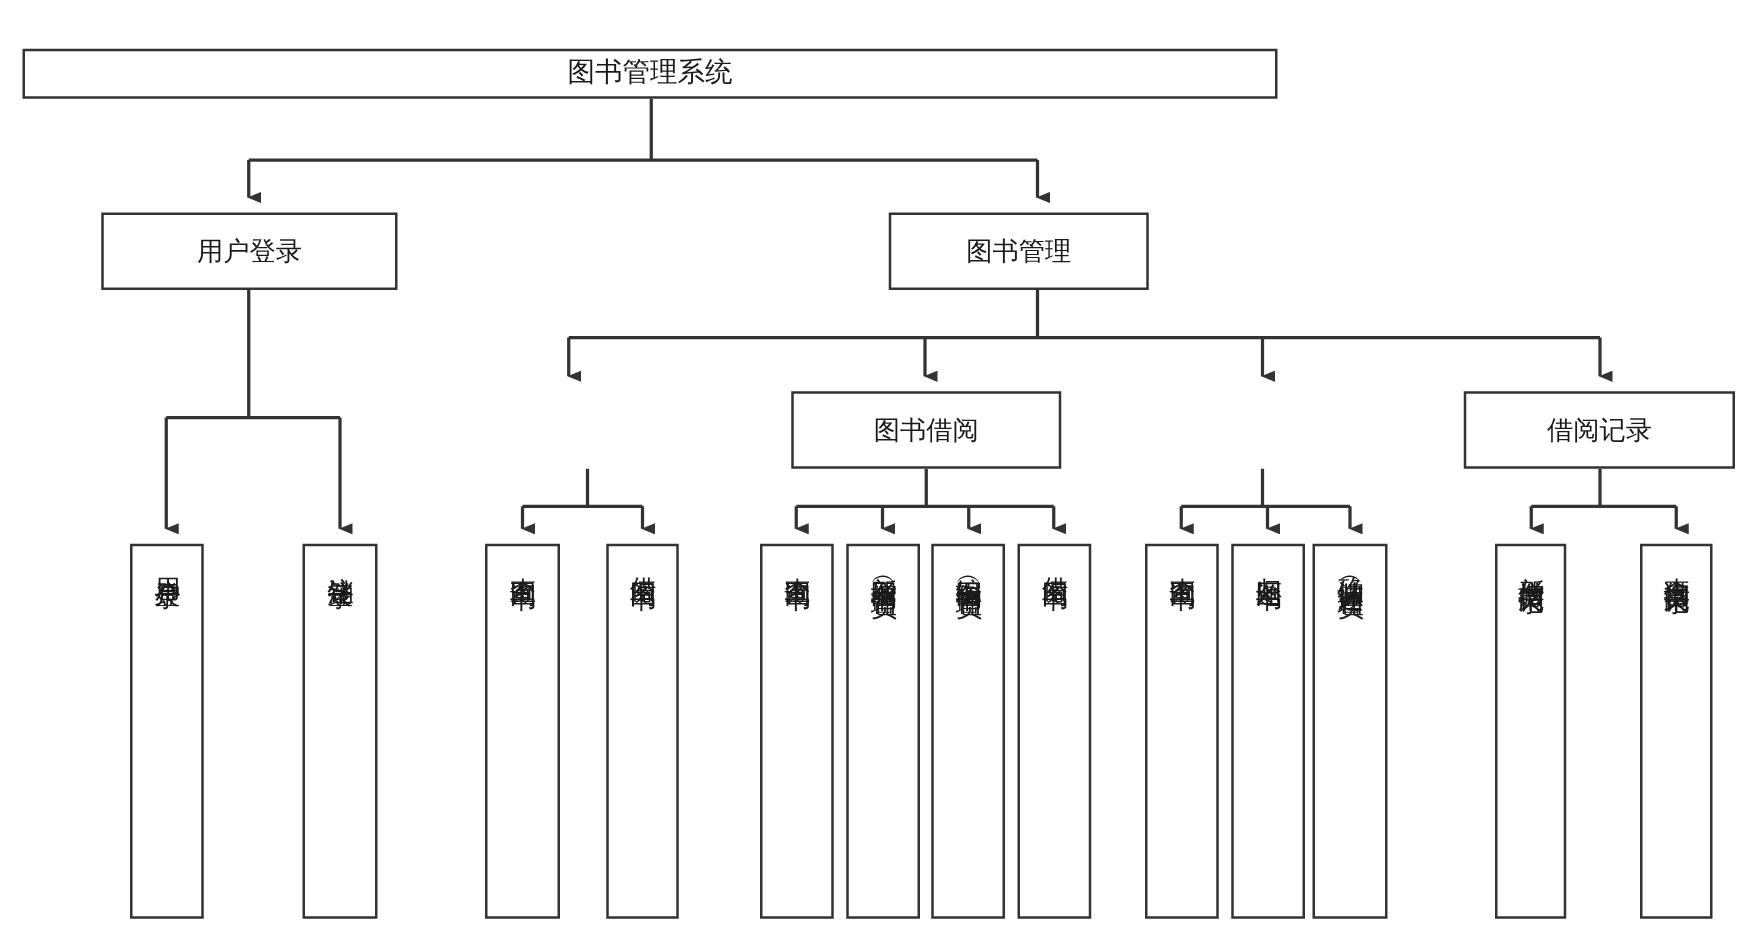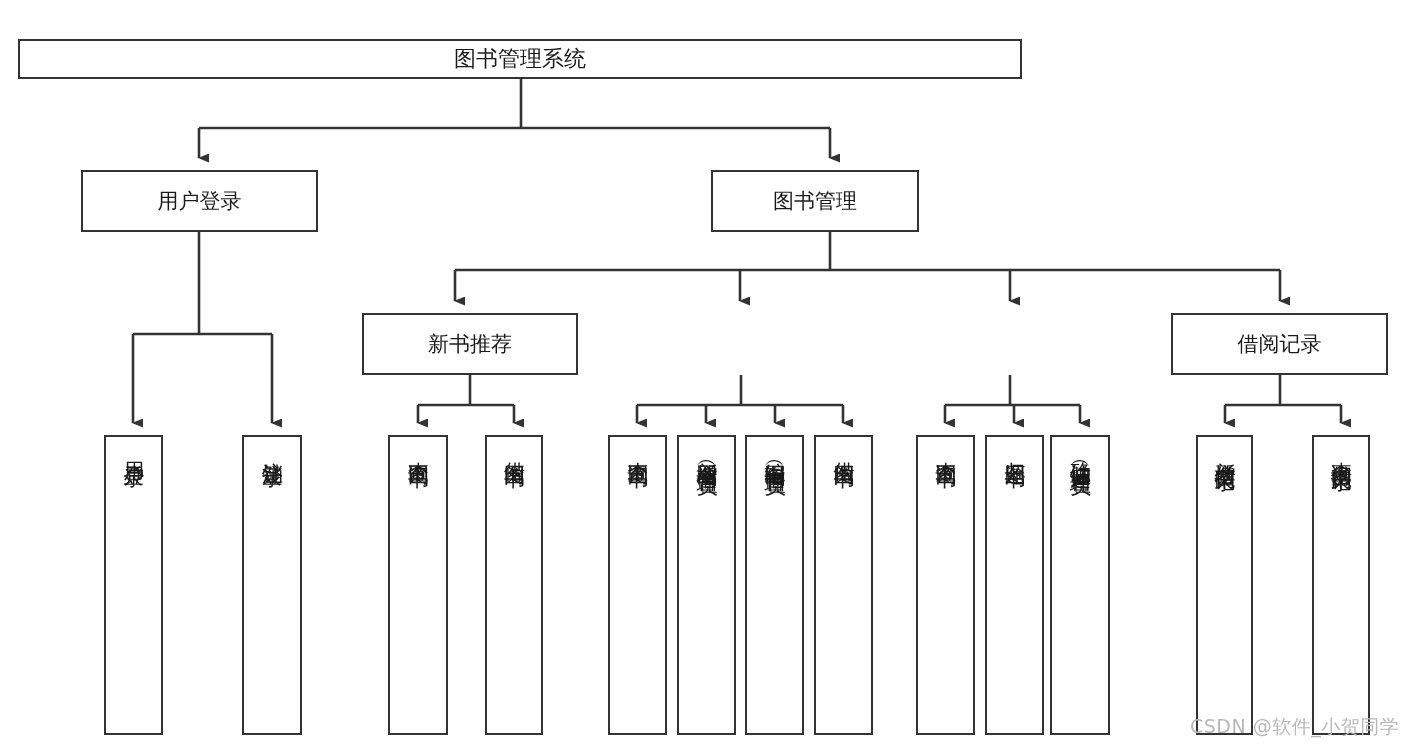--- a/index.html
+++ b/index.html
@@ -125,22 +125,22 @@
     <span class="lbl">图书管理系统</span>
   </div>
 
   <div class="node horiz" id="l1-0" style="left: 81px; top: 170px; width: 237px; height: 62px;">
     <span class="lbl">用户登录</span>
   </div>
   <div class="node horiz" id="l1-1" style="left: 711px; top: 170px; width: 208px; height: 62px;">
     <span class="lbl">图书管理</span>
   </div>
 
-  <div class="node horiz" id="l2-0" style="left: 362px; top: 313px; width: 216px; height: 62px;">
-    <span class="lbl">新书推荐</span>
+  <div class="node horiz" id="l2-1" style="left: 633px; top: 313px; width: 216px; height: 62px;">
+    <span class="lbl">图书借阅</span>
   </div>
   <div class="node horiz" id="l2-3" style="left: 1171px; top: 313px; width: 217px; height: 62px;">
     <span class="lbl">借阅记录</span>
   </div>
 
   <div class="node vert" id="lf-0" style="left: 104px; top: 435px; width: 59px; height: 300px;">
     <span class="lbl">用户登录</span>
   </div>
   <div class="node vert" id="lf-1" style="left: 242px; top: 435px; width: 60px; height: 300px;">
     <span class="lbl">注销登录</span>
@@ -172,14 +172,13 @@
   <div class="node vert" id="lf-10" style="left: 1050px; top: 435px; width: 60px; height: 300px;">
     <span class="lbl">确认归还（管理员）</span>
   </div>
   <div class="node vert" id="lf-11" style="left: 1196px; top: 435px; width: 57px; height: 300px;">
     <span class="lbl">新增借阅记录</span>
   </div>
   <div class="node vert" id="lf-12" style="left: 1312px; top: 435px; width: 58px; height: 300px;">
     <span class="lbl">查询借阅记录</span>
   </div>
 
-  <div class="watermark" id="wm" style="left: 1190px; top: 714px;">CSDN @软件_小贺同学</div>
 </div>
 
 </body></html>

